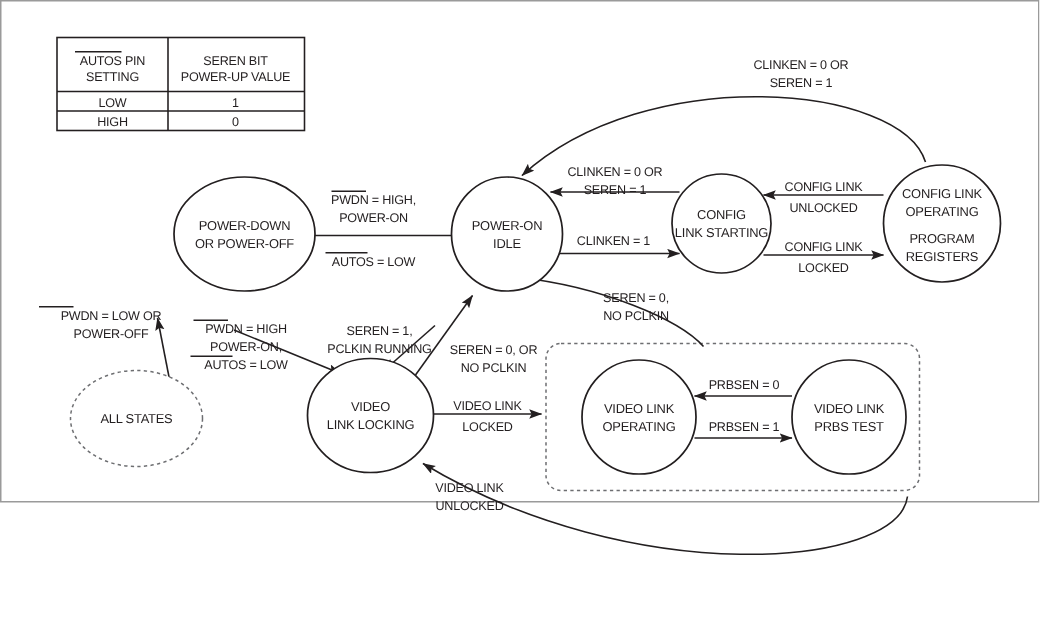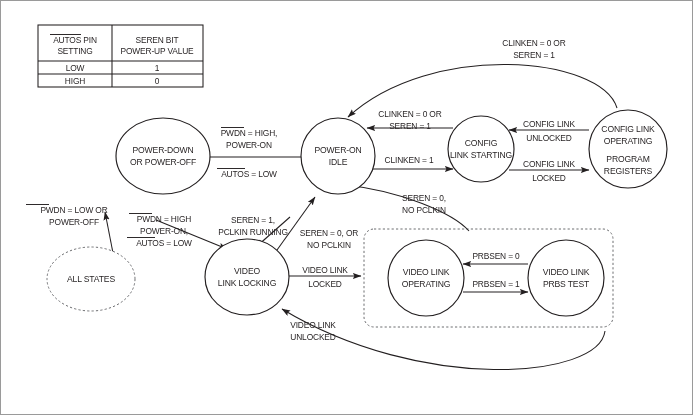--- a/index.html
+++ b/index.html
@@ -1,18 +1,18 @@
 <!DOCTYPE html>
 <html><head>
 <meta charset="utf-8">
 <style>
   html,body{margin:0;padding:0;background:#ffffff;}
   body{width:693px;height:415px;overflow:hidden;
        font-family:"Liberation Sans","DejaVu Sans",sans-serif;}
-  #fig{position:relative;width:693px;height:415px;box-sizing:border-box;
+  #fig{position:relative;width:693px;height:335px;box-sizing:border-box;
        border:1.5px solid #9a9a9a;background:#fff;}
   svg{position:absolute;left:0;top:0;width:693px;height:415px;}
   text{fill:#231f20;font-family:"Liberation Sans","DejaVu Sans",sans-serif;
        font-size:8.6px;letter-spacing:-0.15px;}
   .node-lbl{font-size:8.6px;}
   .edge-lbl{font-size:8.4px;}
   .tbl-lbl{font-size:8.4px;}
   .ring{fill:#fff;stroke:#231f20;stroke-width:1.15;}
   .ring-dash{fill:#fff;stroke:#6d6e71;stroke-width:1;stroke-dasharray:2.2 2.2;}
   .box-dash{fill:none;stroke:#6d6e71;stroke-width:1;stroke-dasharray:2.2 2.2;}

